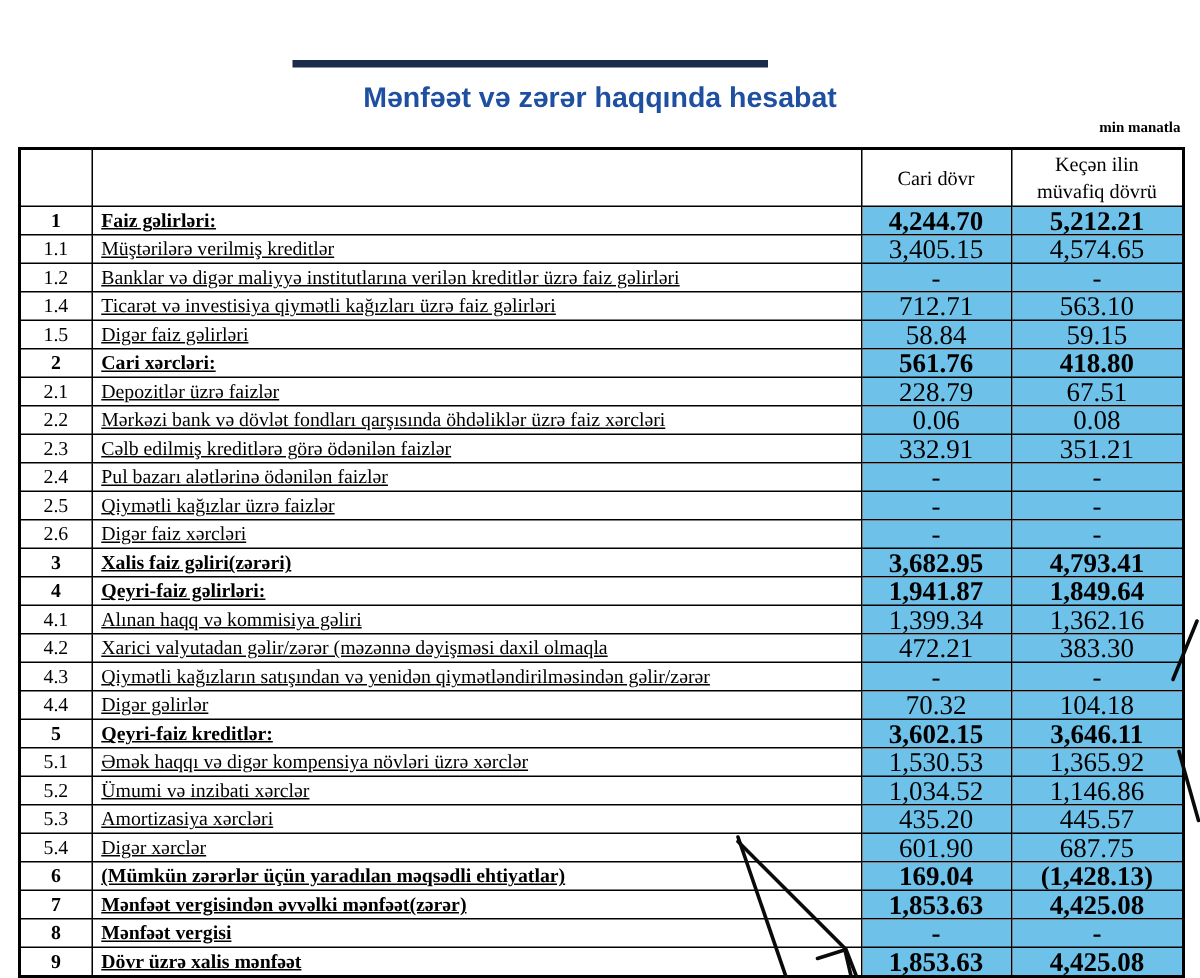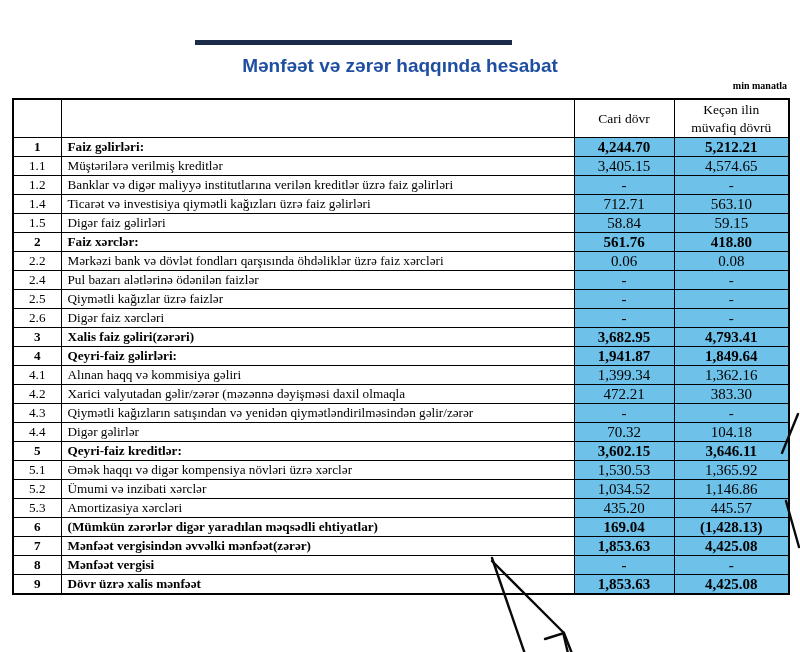--- a/index.html
+++ b/index.html
@@ -17,22 +17,22 @@
     position:absolute;top:58px;left:12px;width:776px;
     border-collapse:collapse;table-layout:fixed;border:2.5px solid #000;
   }
   .report th,.report td{border:1.5px solid #000;overflow:hidden;white-space:nowrap;}
   .report thead th{
     height:37px;font-weight:400;font-size:13.5px;text-align:center;
     background:#fff;line-height:1.3;padding:0;
   }
   .report td{height:18px;font-size:13.2px;line-height:1;padding:0 2px;background:#fff;}
   td.c-num{text-align:center;}
-  td.c-label{padding:0 3px 0 6px;}
-  td.c-val{text-align:center;background:#6ec1e9;font-size:15px;}
+  td.c-label{padding:0 3px 0 6px;text-decoration:underline;}
+  td.c-val{text-align:center;background:#6ec1e9;font-size:18px;}
   tr.main td{font-weight:700;}
   tr.main.vals-regular td.c-val{font-weight:700;}
   svg.scribbles{position:absolute;top:0;left:0;width:800px;height:652px;pointer-events:none;}
 </style>
 </head>
 <body>
 
 <div class="page">
 
   <div class="top-bar"></div>
@@ -85,31 +85,43 @@
           <td class="c-val">563.10</td>
         </tr>
         <tr>
           <td class="c-num">1.5</td>
           <td class="c-label">Digər faiz gəlirləri</td>
           <td class="c-val">58.84</td>
           <td class="c-val">59.15</td>
         </tr>
         <tr class="main">
           <td class="c-num">2</td>
-          <td class="c-label">Faiz xərclər:</td>
+          <td class="c-label">Cari xərcləri:</td>
           <td class="c-val">561.76</td>
           <td class="c-val">418.80</td>
+        </tr>
+        <tr>
+          <td class="c-num">2.1</td>
+          <td class="c-label">Depozitlər üzrə faizlər</td>
+          <td class="c-val">228.79</td>
+          <td class="c-val">67.51</td>
         </tr>
         <tr>
           <td class="c-num">2.2</td>
           <td class="c-label">Mərkəzi bank və dövlət fondları qarşısında öhdəliklər üzrə faiz xərcləri</td>
           <td class="c-val">0.06</td>
           <td class="c-val">0.08</td>
         </tr>
         <tr>
+          <td class="c-num">2.3</td>
+          <td class="c-label">Cəlb edilmiş kreditlərə görə ödənilən faizlər</td>
+          <td class="c-val">332.91</td>
+          <td class="c-val">351.21</td>
+        </tr>
+        <tr>
           <td class="c-num">2.4</td>
           <td class="c-label">Pul bazarı alətlərinə ödənilən faizlər</td>
           <td class="c-val">-</td>
           <td class="c-val">-</td>
         </tr>
         <tr>
           <td class="c-num">2.5</td>
           <td class="c-label">Qiymətli kağızlar üzrə faizlər</td>
           <td class="c-val">-</td>
           <td class="c-val">-</td>
@@ -173,23 +185,29 @@
           <td class="c-label">Ümumi və inzibati xərclər</td>
           <td class="c-val">1,034.52</td>
           <td class="c-val">1,146.86</td>
         </tr>
         <tr>
           <td class="c-num">5.3</td>
           <td class="c-label">Amortizasiya xərcləri</td>
           <td class="c-val">435.20</td>
           <td class="c-val">445.57</td>
         </tr>
+        <tr>
+          <td class="c-num">5.4</td>
+          <td class="c-label">Digər xərclər</td>
+          <td class="c-val">601.90</td>
+          <td class="c-val">687.75</td>
+        </tr>
         <tr class="main vals-regular">
           <td class="c-num">6</td>
-          <td class="c-label">(Mümkün zərərlər digər yaradılan məqsədli ehtiyatlar)</td>
+          <td class="c-label">(Mümkün zərərlər üçün yaradılan məqsədli ehtiyatlar)</td>
           <td class="c-val">169.04</td>
           <td class="c-val">(1,428.13)</td>
         </tr>
         <tr class="main">
           <td class="c-num">7</td>
           <td class="c-label">Mənfəət vergisindən əvvəlki mənfəət(zərər)</td>
           <td class="c-val">1,853.63</td>
           <td class="c-val">4,425.08</td>
         </tr>
         <tr class="main">

